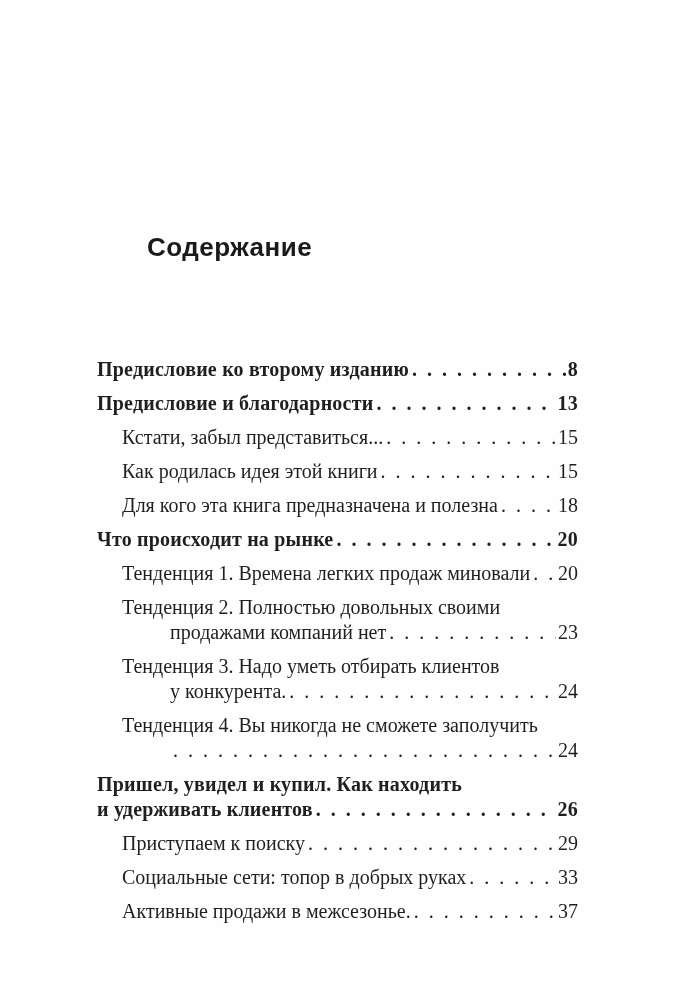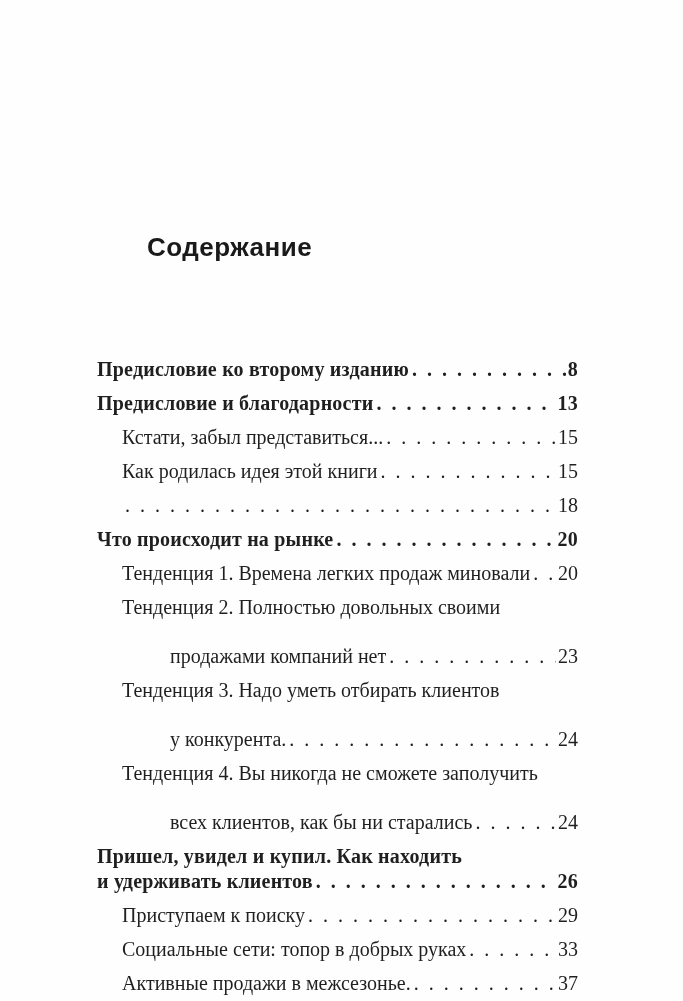--- a/index.html
+++ b/index.html
@@ -30,21 +30,21 @@
   .toc-line {
     line-height: 25px;
     font-size: 20px;
   }
   .toc-line.with-dots {
     display: flex;
     align-items: baseline;
   }
   .level0 .toc-line { font-weight: bold; letter-spacing: 0.2px; justify-content: flex-end; }
   .level1 .toc-line { font-weight: normal; padding-left: 25px; }
-  .level1 .toc-line.cont { padding-left: 73px; margin-top: 24px; }
+  .level1 .toc-line.cont { padding-left: 73px; }
   .level0 .toc-line.cont { padding-left: 0; }
   .label { white-space: nowrap; }
   .dots {
     flex: 1 1 auto;
     overflow: hidden;
     white-space: nowrap;
     margin-left: 3px;
     margin-right: 2px;
     min-width: 10px;
   }
@@ -89,20 +89,21 @@
     <div class="toc-entry level1">
       <div class="toc-line with-dots">
         <span class="label">Как родилась идея этой книги</span>
         <span class="dots"></span>
         <span class="pagenum">15</span>
       </div>
     </div>
 
     <div class="toc-entry level1">
       <div class="toc-line with-dots">
+        <span class="label">Для кого эта книга предназначена и полезна</span>
         <span class="dots"></span>
         <span class="pagenum">18</span>
       </div>
     </div>
 
     <div class="toc-entry level0">
       <div class="toc-line with-dots">
         <span class="label">Что происходит на рынке</span>
         <span class="dots"></span>
         <span class="pagenum">20</span>
@@ -137,21 +138,20 @@
         <span class="dots"></span>
         <span class="pagenum">24</span>
       </div>
     </div>
 
     <div class="toc-entry level1">
       <div class="toc-line">
         <span class="label">Тенденция 4. Вы никогда не сможете заполучить</span>
       </div>
       <div class="toc-line cont with-dots">
-        <span class="label">всех клиентов, как бы ни старались</span>
         <span class="dots"></span>
         <span class="pagenum">24</span>
       </div>
     </div>
 
     <div class="toc-entry level0">
       <div class="toc-line">
         <span class="label">Пришел, увидел и купил. Как находить</span>
       </div>
       <div class="toc-line cont with-dots">

